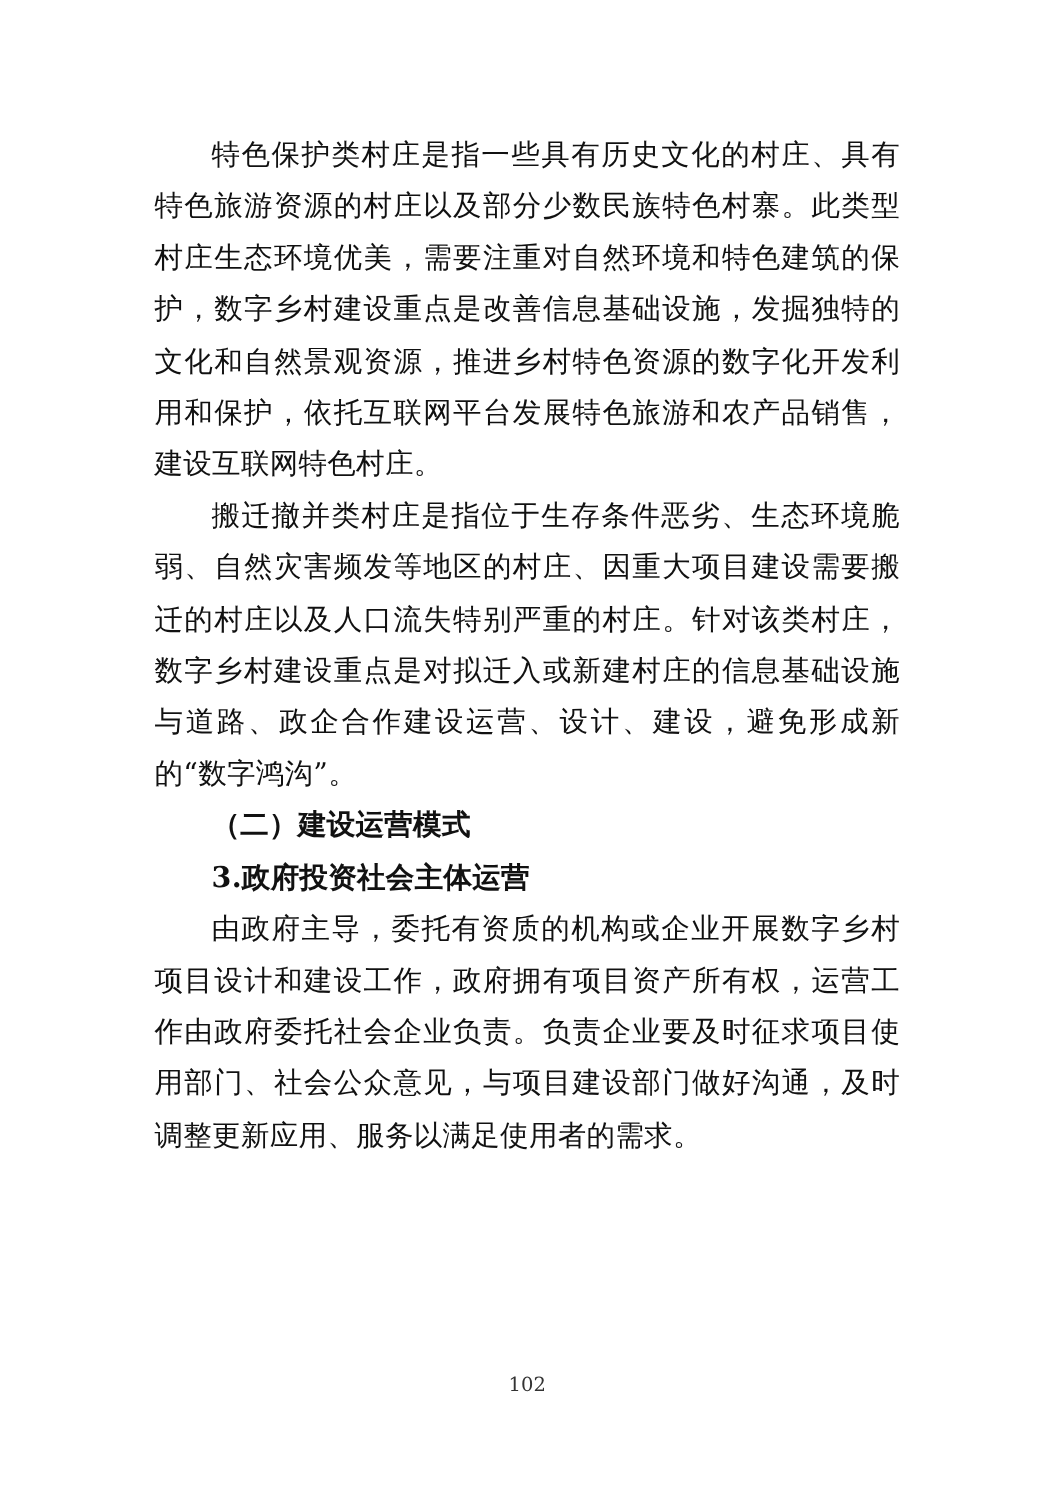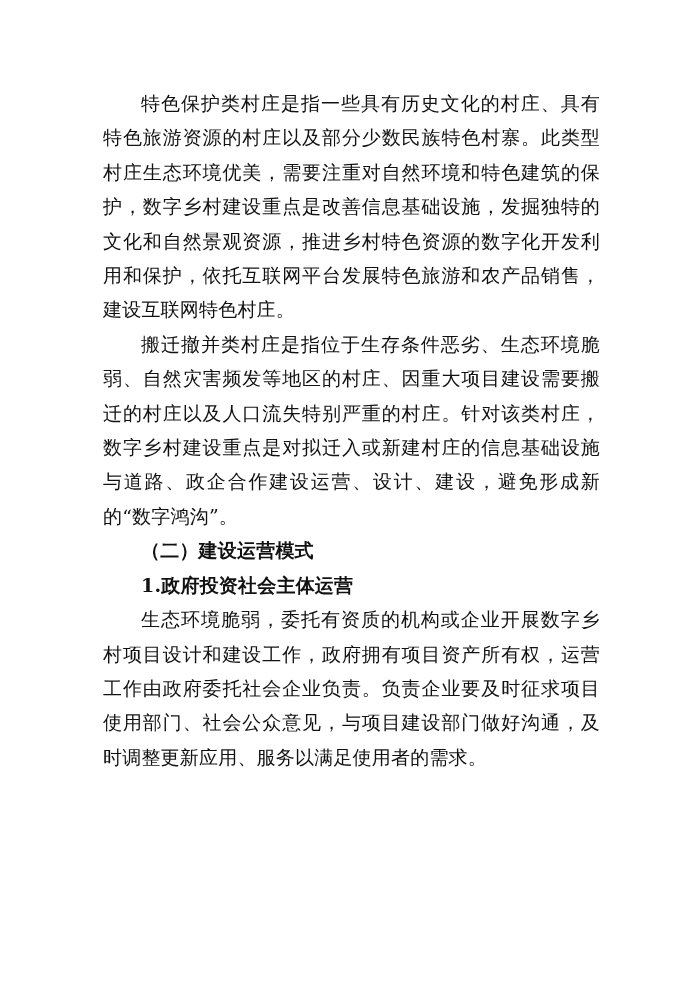--- a/index.html
+++ b/index.html
@@ -50,16 +50,17 @@
   }
 </style>
 </head>
 <body>
 
 <div class="page">
   <div class="content">
     <p class="para">特色保护类村庄是指一些具有历史文化的村庄、具有特色旅游资源的村庄以及部分少数民族特色村寨。此类型村庄生态环境优美，需要注重对自然环境和特色建筑的保护，数字乡村建设重点是改善信息基础设施，发掘独特的文化和自然景观资源，推进乡村特色资源的数字化开发利用和保护，依托互联网平台发展特色旅游和农产品销售，建设互联网特色村庄。</p>
     <p class="para">搬迁撤并类村庄是指位于生存条件恶劣、生态环境脆弱、自然灾害频发等地区的村庄、因重大项目建设需要搬迁的村庄以及人口流失特别严重的村庄。针对该类村庄，数字乡村建设重点是对拟迁入或新建村庄的信息基础设施与道路、政企合作建设运营、设计、建设，避免形成新的“数字鸿沟”。</p>
     <p class="para section-heading">（二）建设运营模式</p>
-    <p class="para subsection-heading">1.政府投资社会主体运营</p>
-    <p class="para">生态环境脆弱，委托有资质的机构或企业开展数字乡村项目设计和建设工作，政府拥有项目资产所有权，运营工作由政府委托社会企业负责。负责企业要及时征求项目使用部门、社会公众意见，与项目建设部门做好沟通，及时调整更新应用、服务以满足使用者的需求。</p>
+    <p class="para subsection-heading">3.政府投资社会主体运营</p>
+    <p class="para">由政府主导，委托有资质的机构或企业开展数字乡村项目设计和建设工作，政府拥有项目资产所有权，运营工作由政府委托社会企业负责。负责企业要及时征求项目使用部门、社会公众意见，与项目建设部门做好沟通，及时调整更新应用、服务以满足使用者的需求。</p>
   </div>
+  <div class="page-number">102</div>
 </div>
 
 </body></html>

